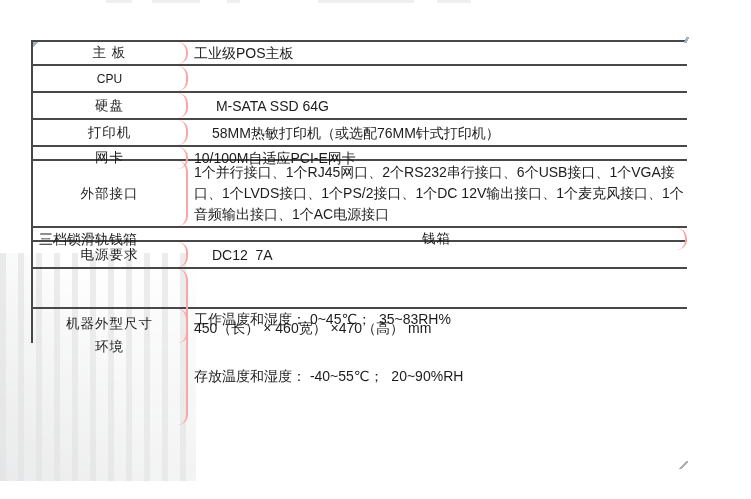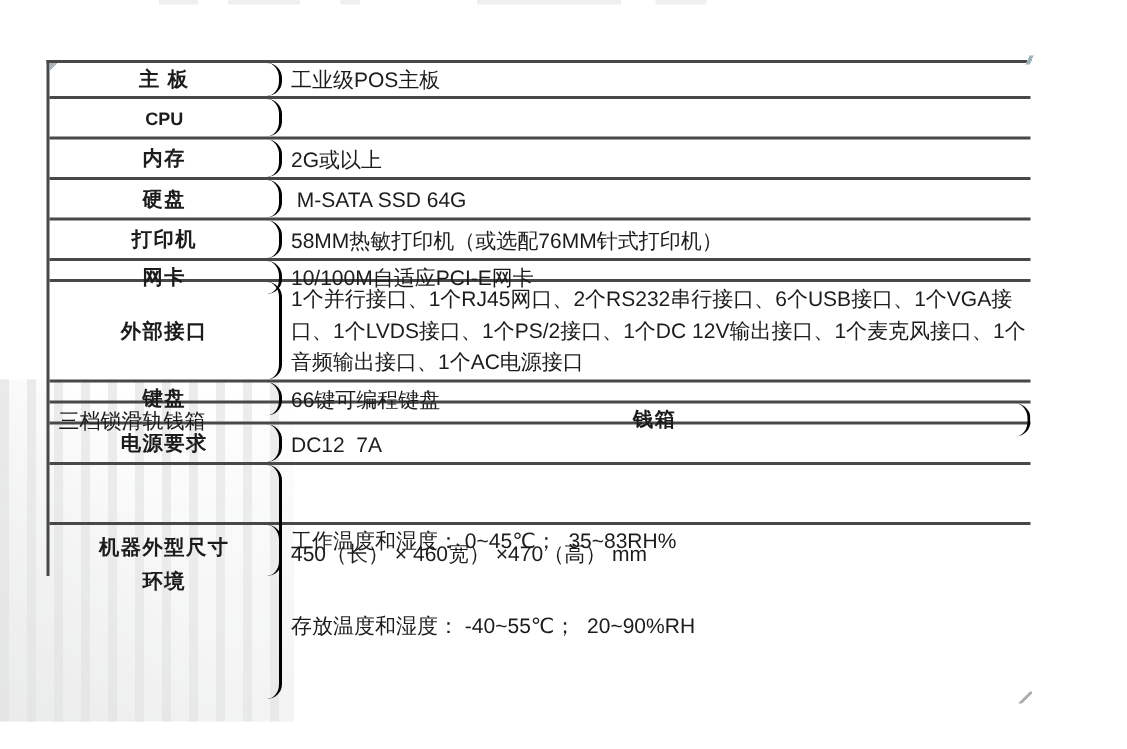--- a/index.html
+++ b/index.html
@@ -29,35 +29,35 @@
     border-left:2px solid #484848;
     box-sizing:border-box;
   }
   .row{
     display:grid;grid-template-columns:155px 1fr;
     border-bottom:2px solid #484848;box-sizing:border-box;
   }
   .row.last{border-bottom:none;}
   .cell{box-sizing:border-box;display:flex;align-items:center;}
   .cell.label{
-    border-right:2px solid #000000;
-    justify-content:center;font-weight:bold;font-size:13.5px;
+    border-right:2px solid #fca5a5;
+    justify-content:center;font-weight:normal;font-size:13.5px;
     letter-spacing:1px;
     border-radius:10px;
   }
   .cell.label .en{font-size:12px;letter-spacing:0;}
   .cell.value{
     padding:1px 3px 1px 6px;font-size:14px;line-height:20px;
     white-space:pre-wrap;flex-wrap:wrap;align-content:center;
   }
   .cell.value .part-a{display:inline-block;width:182px;}
   .cell.value .part-b{display:inline-block;}
   .cell.value.multiline{display:block;padding-top:3px;line-height:19px;}
 
-  .h24{height:24px;} .h26{height:14px;} .h27{height:27px;}
+  .h24{height:24px;} .h26{height:14px;} .h27{height:27px;gap:18px;}
   .h67{height:67px;} .h40{height:40px;}
   .h34{height:34px;}
   .h34 .cell{align-items:flex-start;padding-top:4px;}
   .h34 .cell.label{padding-top:6px;}
 
   
   .mark{position:absolute;pointer-events:none;}
   .mark-tl{
     left:33px;top:42px;width:8px;height:8px;
     background:linear-gradient(135deg,#aab3ba 0 35%,transparent 35%);
@@ -88,24 +88,20 @@
     <div class="cell label">主 板</div>
     <div class="cell value">工业级POS主板</div>
   </div>
 
   <div class="row h27">
     <div class="cell label">
         <span class="en">CPU</span>
       </div>
   </div>
 
-  <div class="row h27">
-    <div class="cell label">内存</div>
-    <div class="cell value">2G或以上</div>
-  </div>
 
   <div class="row h27">
     <div class="cell label">硬盘</div>
     <div class="cell value"> M-SATA SSD 64G</div>
   </div>
 
   <div class="row h27">
     <div class="cell label">打印机</div>
     <div class="cell value">58MM热敏打印机（或选配76MM针式打印机）</div>
   </div>
@@ -115,24 +111,20 @@
     <div class="cell value">10/100M自适应PCI-E网卡</div>
   </div>
 
 
 
   <div class="row h67">
     <div class="cell label">外部接口</div>
     <div class="cell value" style="line-height:21px;">1个并行接口、1个RJ45网口、2个RS232串行接口、6个USB接口、1个VGA接口、1个LVDS接口、1个PS/2接口、1个DC 12V输出接口、1个麦克风接口、1个音频输出接口、1个AC电源接口</div>
   </div>
 
-  <div class="row h26">
-    <div class="cell label">键盘</div>
-    <div class="cell value">66键可编程键盘</div>
-  </div>
 
   <div class="row h26">
     <div class="cell value">三档锁滑轨钱箱</div>
     <div class="cell label">钱箱</div>
   </div>
 
   <div class="row h27">
     <div class="cell label">电源要求</div>
     <div class="cell value">DC12  7A</div>
   </div>

